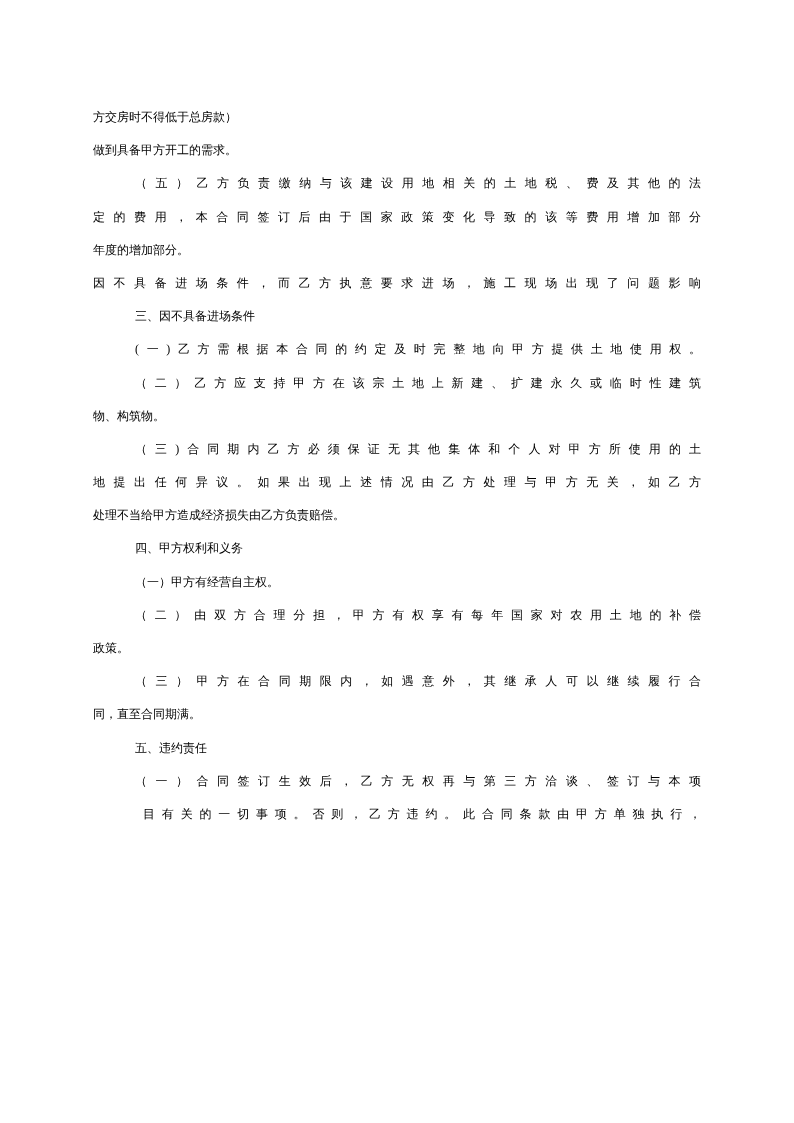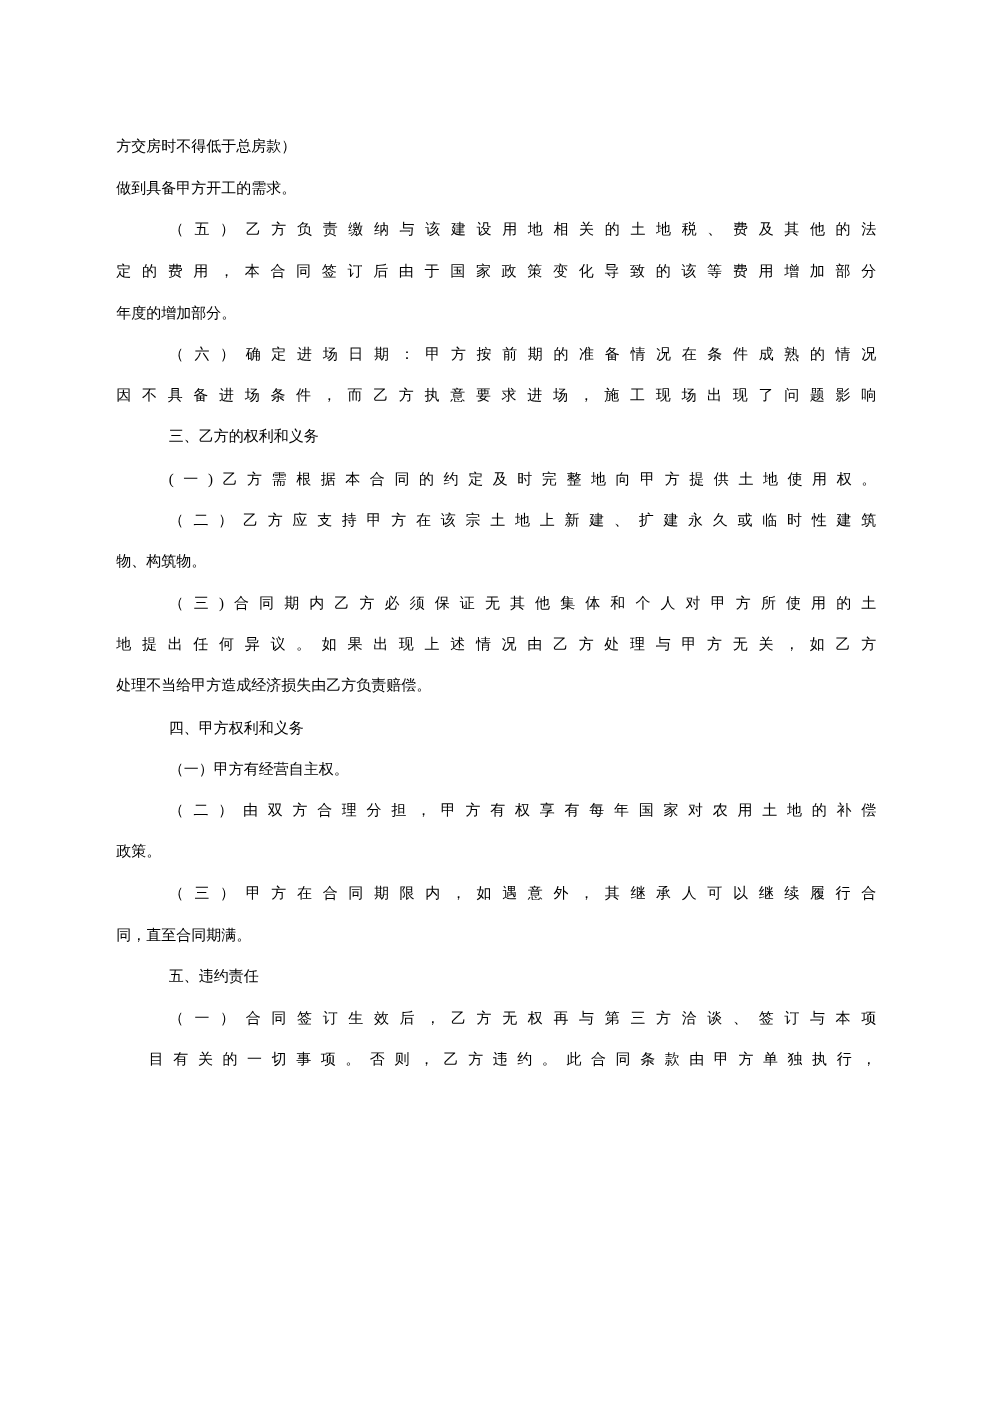--- a/index.html
+++ b/index.html
@@ -27,35 +27,34 @@
     text-align: left;
   }
   
   .j {
     text-align: justify;
     text-align-last: justify;
   }
   
   .ind { text-indent: 42px; }
   
-  .ind-sm { text-indent: 26px; }
+  .ind-sm { text-indent: 26px; margin-left: 24px; }
 </style>
 </head>
 <body>
 
 <div class="page">
   <div class="textblock">
     <div class="ln">方交房时不得低于总房款）</div>
     <div class="ln">做到具备甲方开工的需求。</div>
     <div class="ln j ind">（五）乙方负责缴纳与该建设用地相关的土地税、费及其他的法</div>
     <div class="ln j">定的费用，本合同签订后由于国家政策变化导致的该等费用增加部分</div>
     <div class="ln">年度的增加部分。</div>
-    <div class="ln j ind">（六）确定进场日期：甲方按前期的准备情况在条件成熟的情况</div>
     <div class="ln j">因不具备进场条件，而乙方执意要求进场，施工现场出现了问题影响</div>
-    <div class="ln ind">三、乙方的权利和义务</div>
+    <div class="ln ind">三、因不具备进场条件</div>
     <div class="ln j ind">(一)乙方需根据本合同的约定及时完整地向甲方提供土地使用权。</div>
     <div class="ln j ind">（二）乙方应支持甲方在该宗土地上新建、扩建永久或临时性建筑</div>
     <div class="ln">物、构筑物。</div>
     <div class="ln j ind">（三)合同期内乙方必须保证无其他集体和个人对甲方所使用的土</div>
     <div class="ln j">地提出任何异议。如果出现上述情况由乙方处理与甲方无关，如乙方</div>
     <div class="ln">处理不当给甲方造成经济损失由乙方负责赔偿。</div>
     <div class="ln ind">四、甲方权利和义务</div>
     <div class="ln ind">（一）甲方有经营自主权。</div>
     <div class="ln j ind">（二）由双方合理分担，甲方有权享有每年国家对农用土地的补偿</div>
     <div class="ln">政策。</div>

